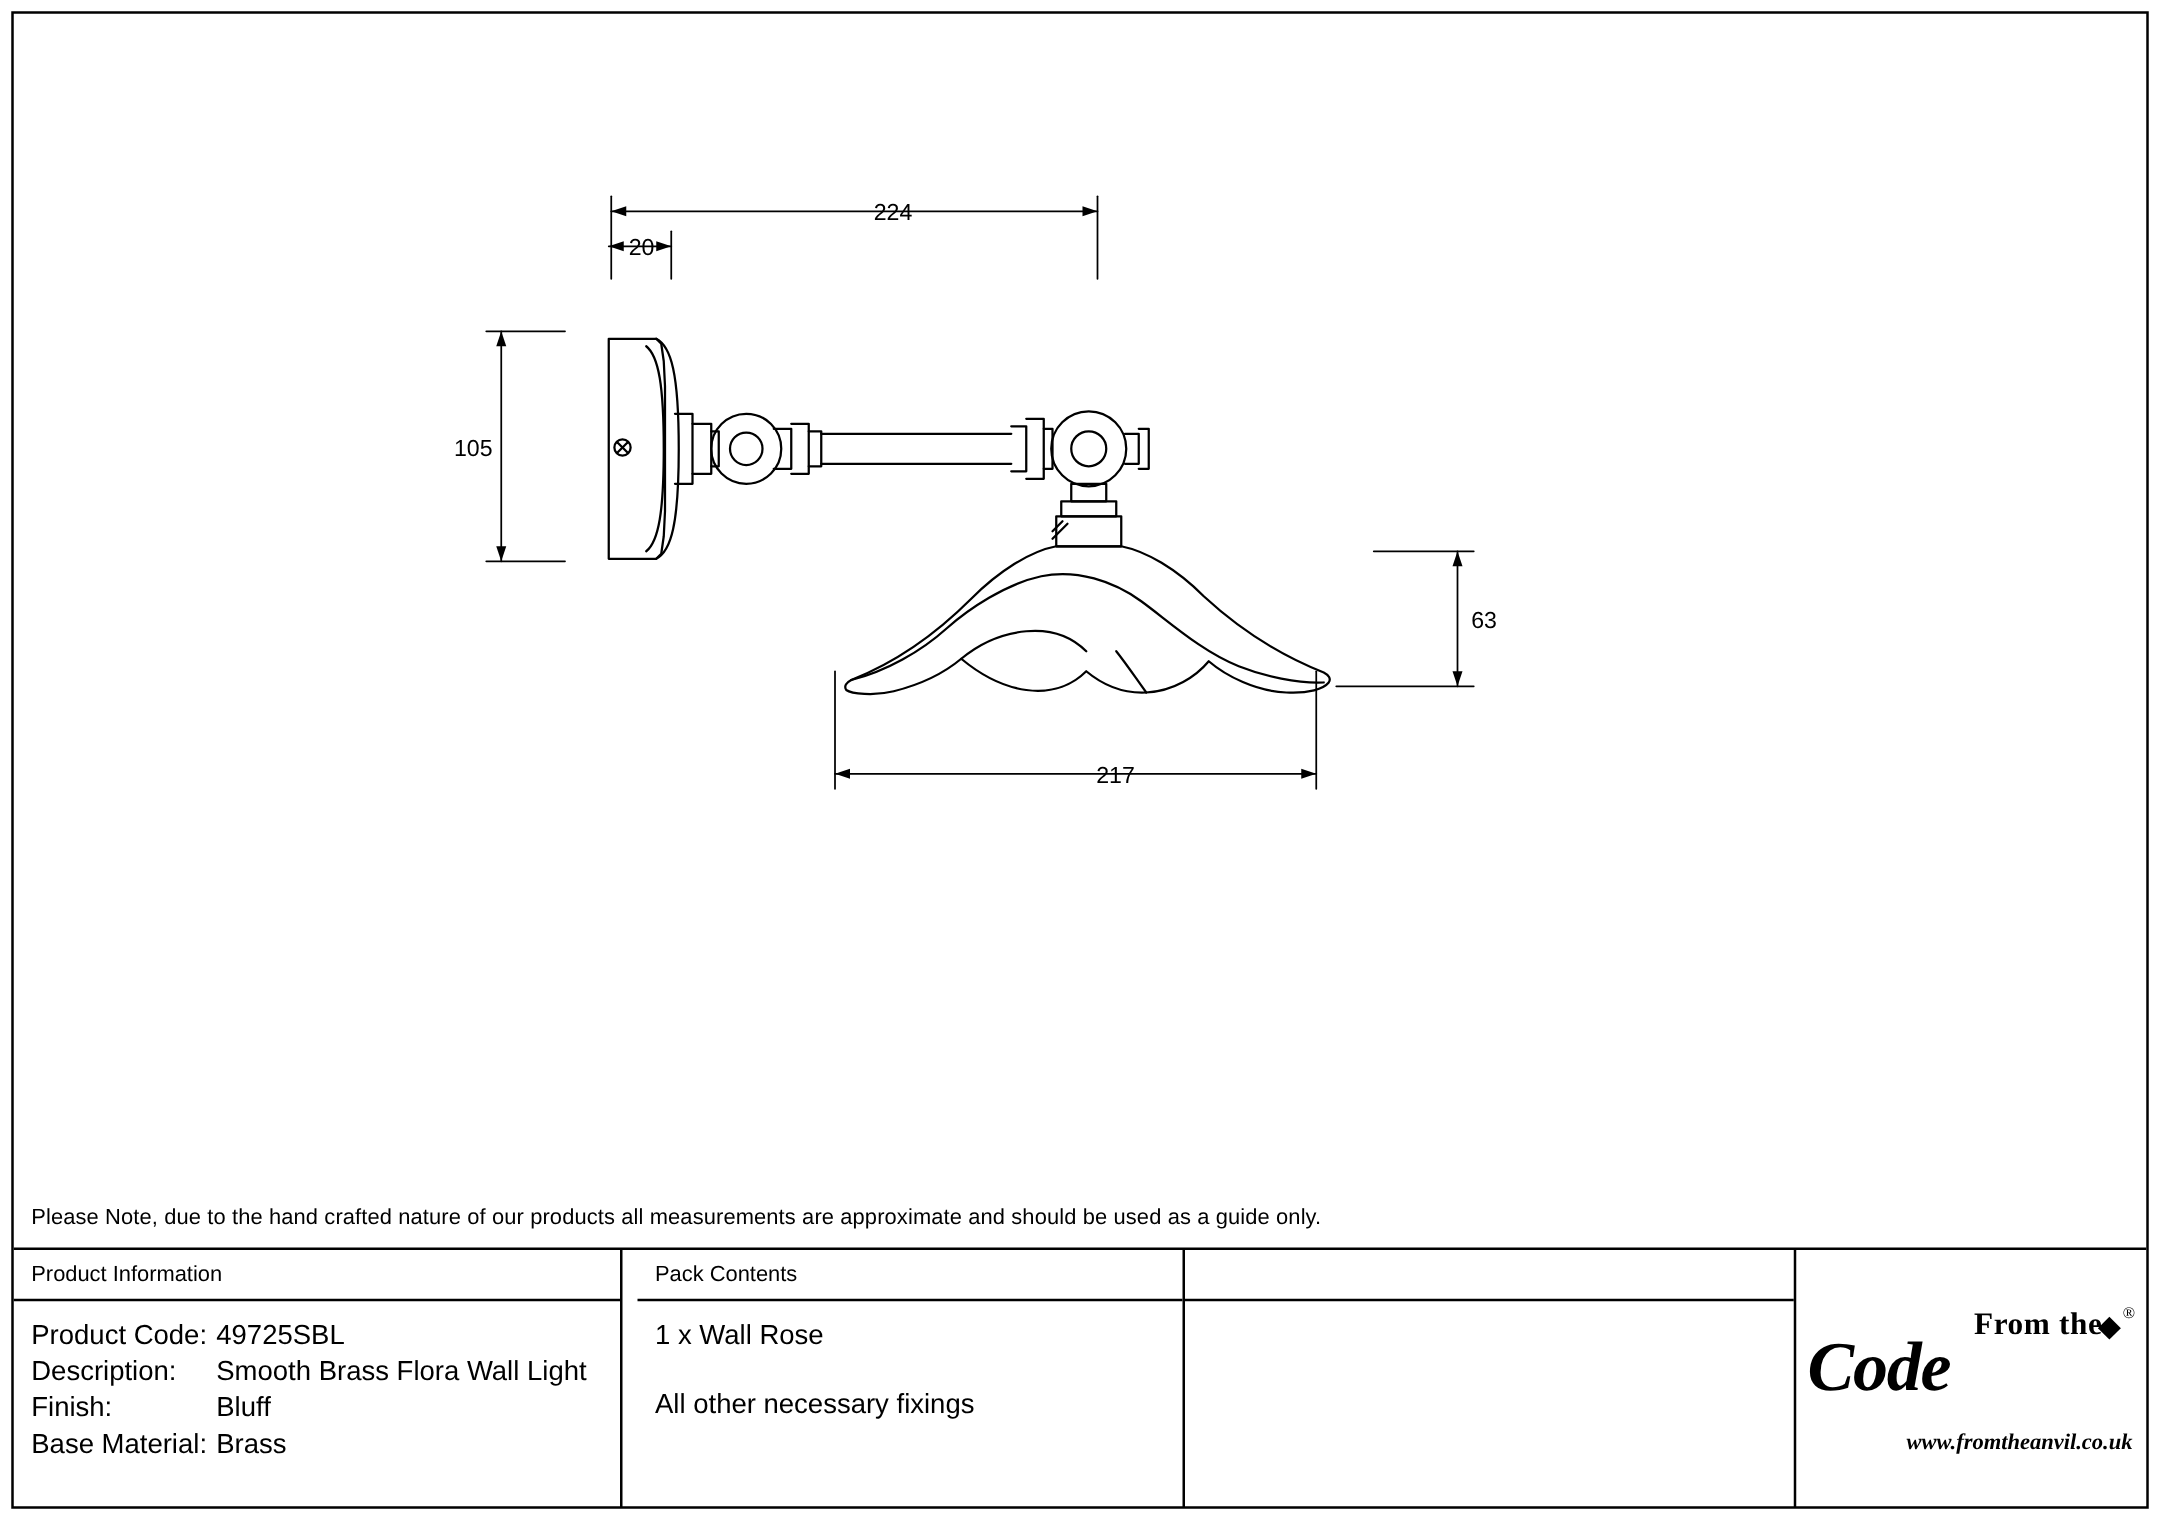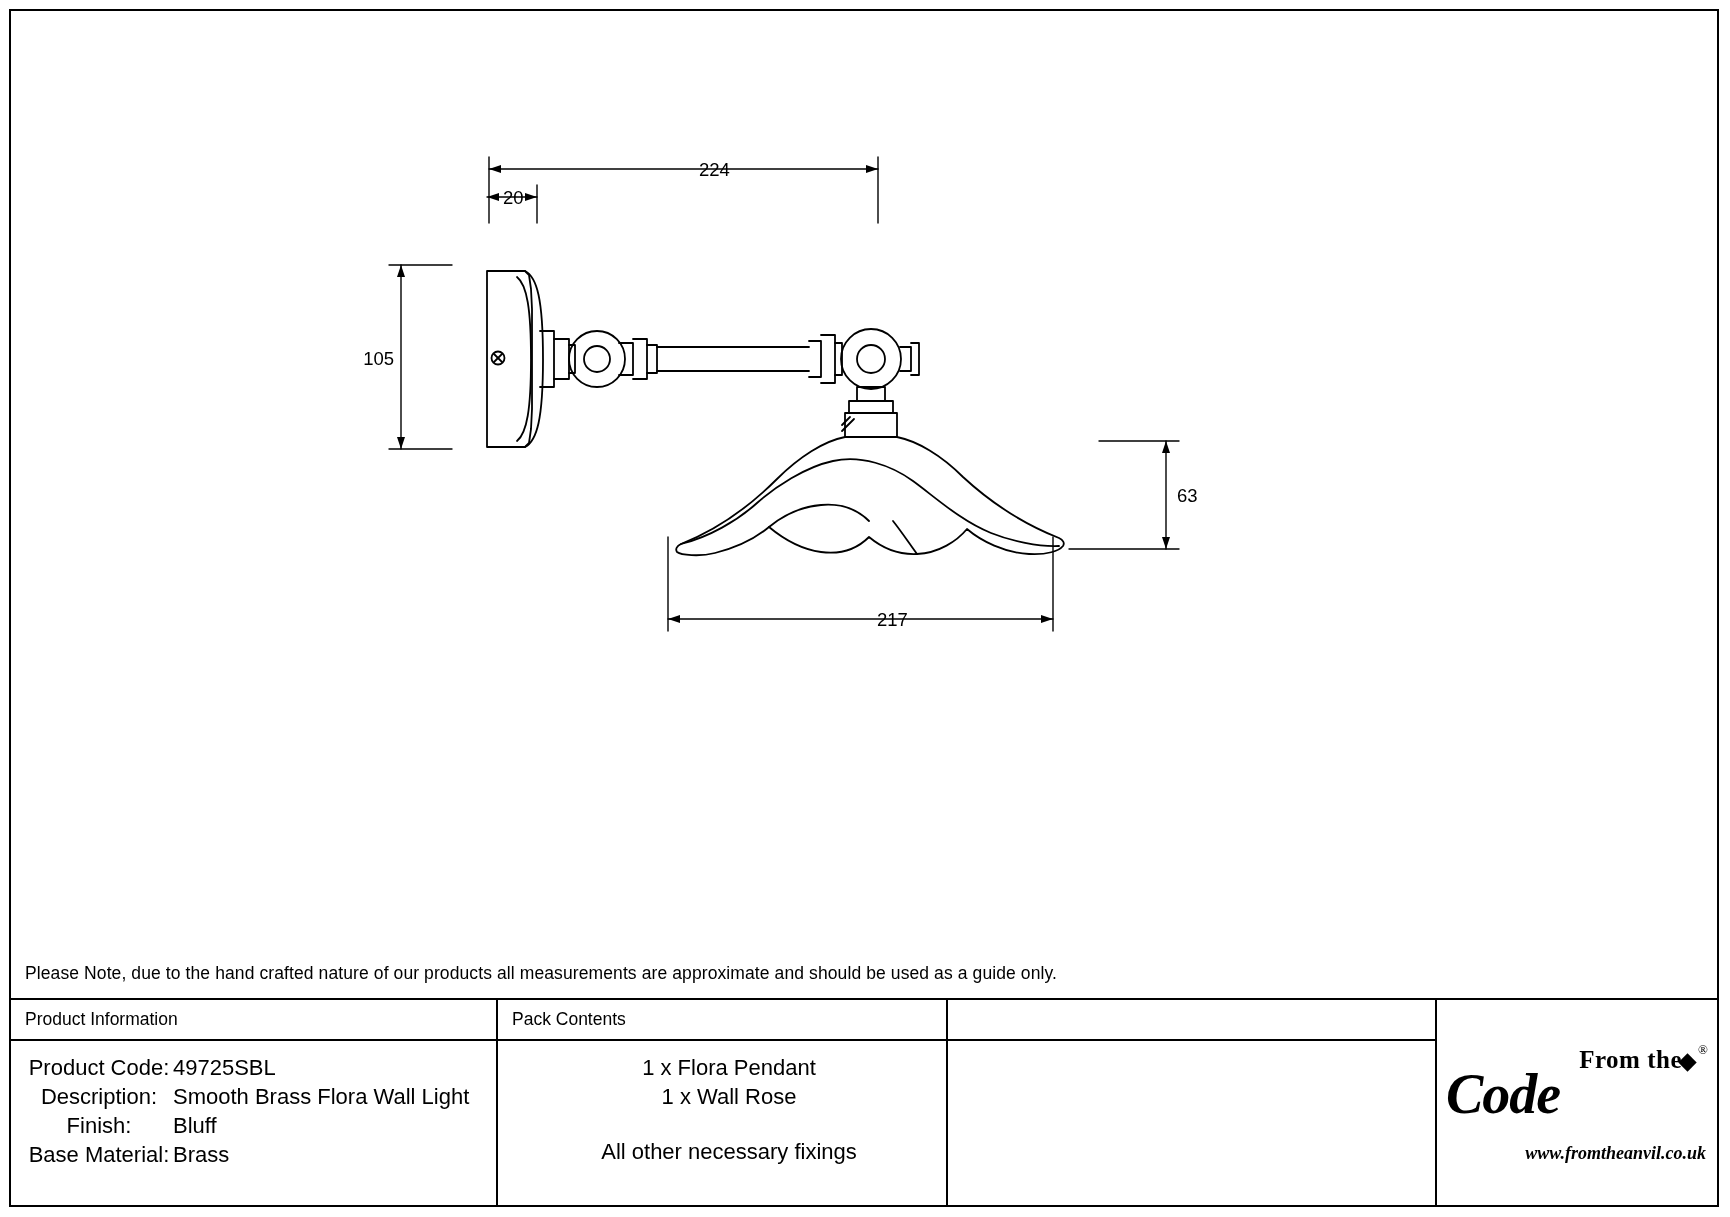--- a/index.html
+++ b/index.html
@@ -59,24 +59,23 @@
     left: 11px;
     top: 1000px;
     width: 1706px;
     height: 206px;
     display: flex;
   }
   .col {
     box-sizing: border-box;
     border-right: 2px solid #000;
     position: relative;
-    text-align: center;
   }
   .col.c1 { width: 487px; }
-  .col.c2 { width: 450px; }
+  .col.c2 { width: 450px; padding-left: 12px; }
   .col.c3 { width: 489px; }
   .col.c4 { width: 280px; border-right: none; }
   .col-head {
     height: 41px;
     box-sizing: border-box;
     border-bottom: 2px solid #000;
     display: flex;
     align-items: center;
     padding-left: 14px;
     font-size: 17.5px;
@@ -310,21 +309,20 @@
         <div class="info-line">
           <span class="info-label">Base Material:</span>
           <span class="info-value">Brass</span>
         </div>
       </div>
     </div>
 
     <div class="col c2">
       <div class="col-head">Pack Contents</div>
       <div class="col-body">
-        <div class="pack-line">1 x Flora Pendant</div>
         <div class="pack-line">1 x Wall Rose</div>
         <div class="pack-gap"></div>
         <div class="pack-line">All other necessary fixings</div>
       </div>
     </div>
 
     <div class="col c3">
       <div class="col-head"></div>
       <div class="col-body"></div>
     </div>

